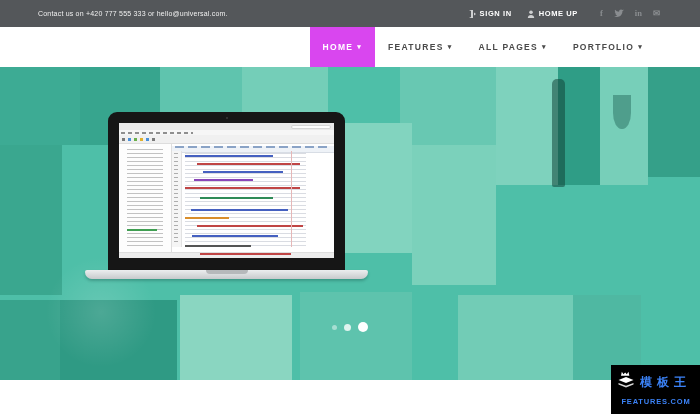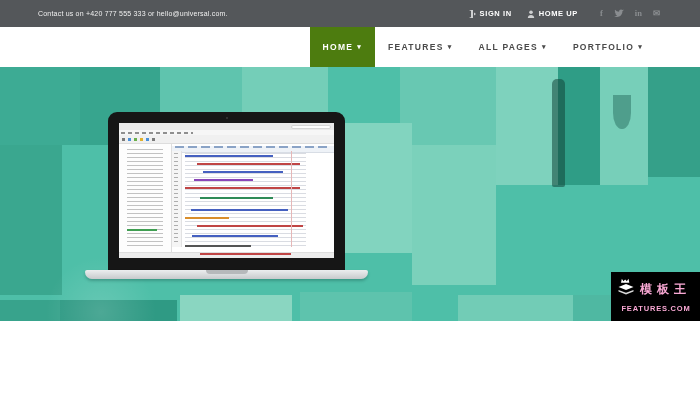--- a/index.html
+++ b/index.html
@@ -1,35 +1,35 @@
 <!DOCTYPE html>
 <html><head>
 <meta charset="utf-8">
 <style>
   html,body{margin:0;padding:0;}
   body{width:700px;height:414px;overflow:hidden;font-family:"Liberation Sans",sans-serif;background:#fff;}
-  .page{position:relative;width:700px;height:321px;overflow:hidden;}
+  .page{position:relative;width:700px;height:414px;overflow:hidden;}
 
   
   .topbar{height:27px;background:#54575a;display:flex;align-items:center;padding:0 40px 0 38px;box-sizing:border-box;}
   .contact-text{font-size:7px;color:#f1f1f1;letter-spacing:.2px;}
   .auth{margin-left:auto;display:flex;align-items:center;gap:15px;}
   .auth-link{display:flex;align-items:center;gap:4px;color:#fff;font-size:7.5px;font-weight:bold;letter-spacing:.6px;cursor:pointer;}
   .auth-ico{width:8px;height:8px;display:inline-block;}
   .socials{display:flex;align-items:center;gap:11px;margin-left:22px;}
   .soc{color:#8a8d90;font-size:8.5px;font-weight:bold;cursor:pointer;line-height:1;font-family:"Liberation Serif",serif;}
   .soc svg{display:block;}
 
   
   .header{height:40px;background:#fff;display:flex;align-items:stretch;}
   .logo{align-self:center;margin-left:45px;font-family:"DejaVu Serif",serif;font-style:italic;font-weight:bold;font-size:24px;color:#222;letter-spacing:-.5px;cursor:pointer;}
   .nav{margin-left:auto;margin-right:44px;display:flex;align-items:stretch;list-style:none;margin-top:0;margin-bottom:0;padding:0;}
   .nav-item{display:flex;align-items:center;gap:4px;padding:0 13px;font-size:8.5px;font-weight:bold;letter-spacing:1.3px;color:#4a4a4a;cursor:pointer;}
   .nav-item .caret{font-size:7px;color:inherit;}
-  .nav-item.active{background:#4d7c0f;color:#fff;}
+  .nav-item.active{background:#d946ef;color:#fff;}
 
   
   .hero{position:relative;height:313px;background:#4ebfa8;overflow:hidden;}
   .tile{position:absolute;}
   .t1{left:0;top:0;width:80px;height:78px;background:#3dab94;}
   .t2{left:80px;top:0;width:80px;height:78px;background:#37a58e;}
   .t3{left:160px;top:0;width:82px;height:78px;background:#5fc4ae;}
   .t4{left:242px;top:0;width:86px;height:78px;background:#74ceb8;}
   .t5{left:400px;top:0;width:96px;height:78px;background:#68c8b2;}
   .t6{left:496px;top:0;width:62px;height:118px;background:#7ed2bd;}
@@ -100,21 +100,21 @@
   .dots{position:absolute;left:0;right:0;top:253px;height:14px;display:flex;justify-content:center;align-items:center;gap:7px;}
   .dot{border-radius:50%;background:#fff;cursor:pointer;}
   .d1{width:5px;height:5px;opacity:.45;}
   .d2{width:7px;height:7px;opacity:.8;}
   .d3{width:10px;height:10px;opacity:1;}
 
   
   .footer{height:34px;background:#fff;}
 
   
-  .watermark{position:absolute;right:0;bottom:0;width:89px;height:49px;background:#000;color:#f9a8d4;box-sizing:border-box;padding:5px 4px 4px 5px;cursor:pointer;}
+  .watermark{position:absolute;right:0;bottom:0;width:89px;height:49px;background:#000;color:#3b82f6;box-sizing:border-box;padding:5px 4px 4px 5px;cursor:pointer;}
   .wm-top{display:flex;align-items:center;gap:4px;}
   .wm-title{font-size:12px;font-weight:bold;letter-spacing:5px;white-space:nowrap;}
   .wm-domain{margin-top:3px;font-size:7.5px;font-weight:bold;letter-spacing:.8px;text-align:center;}
 </style>
 </head>
 <body>
 
 <div class="page">
 
   <div class="topbar">

